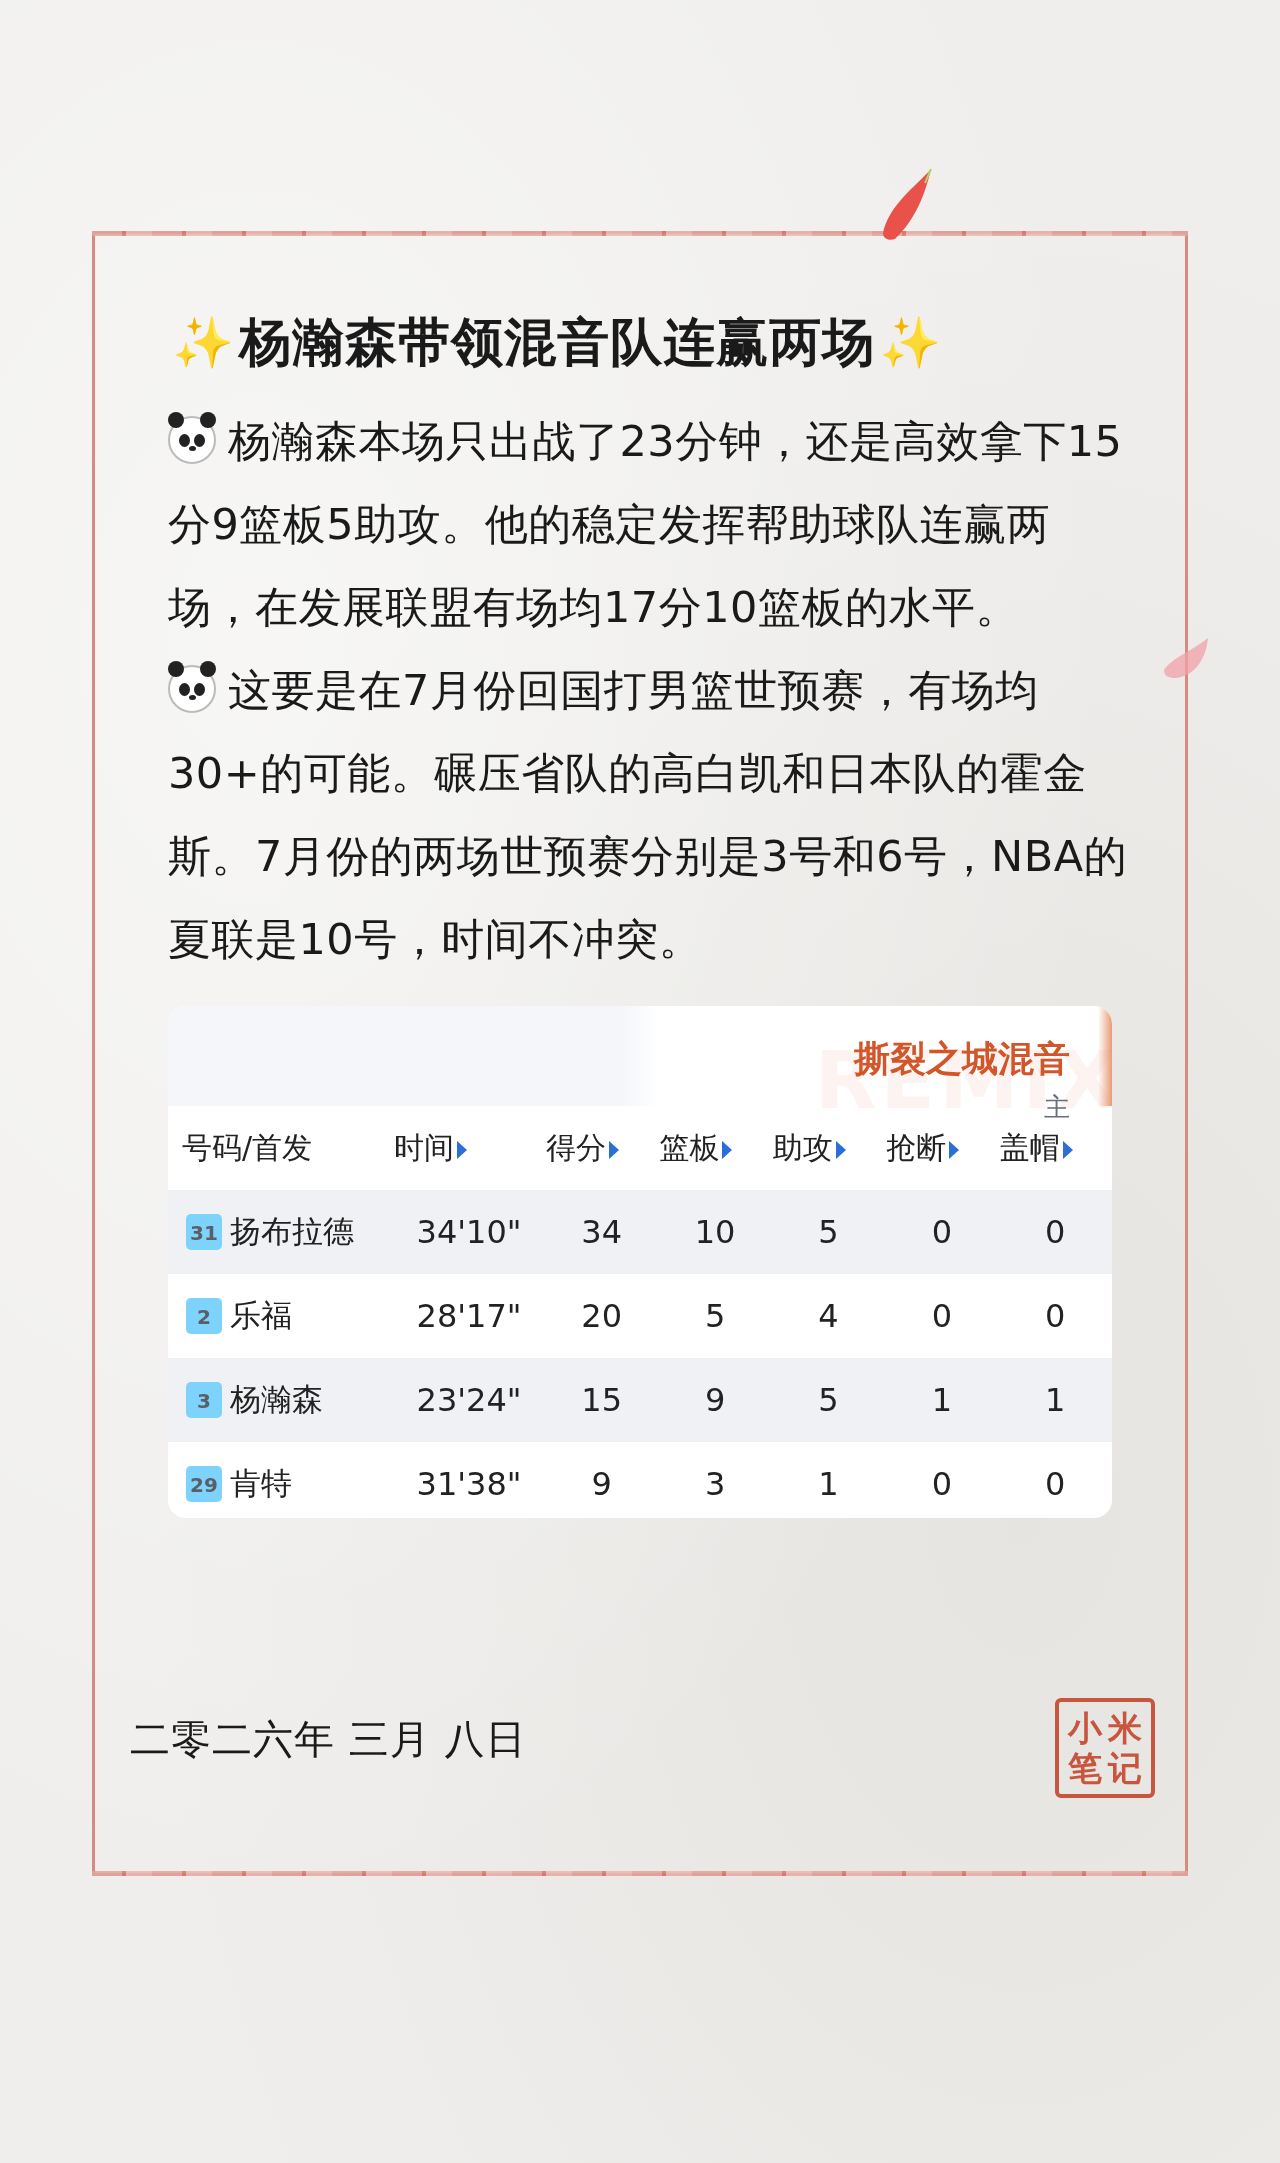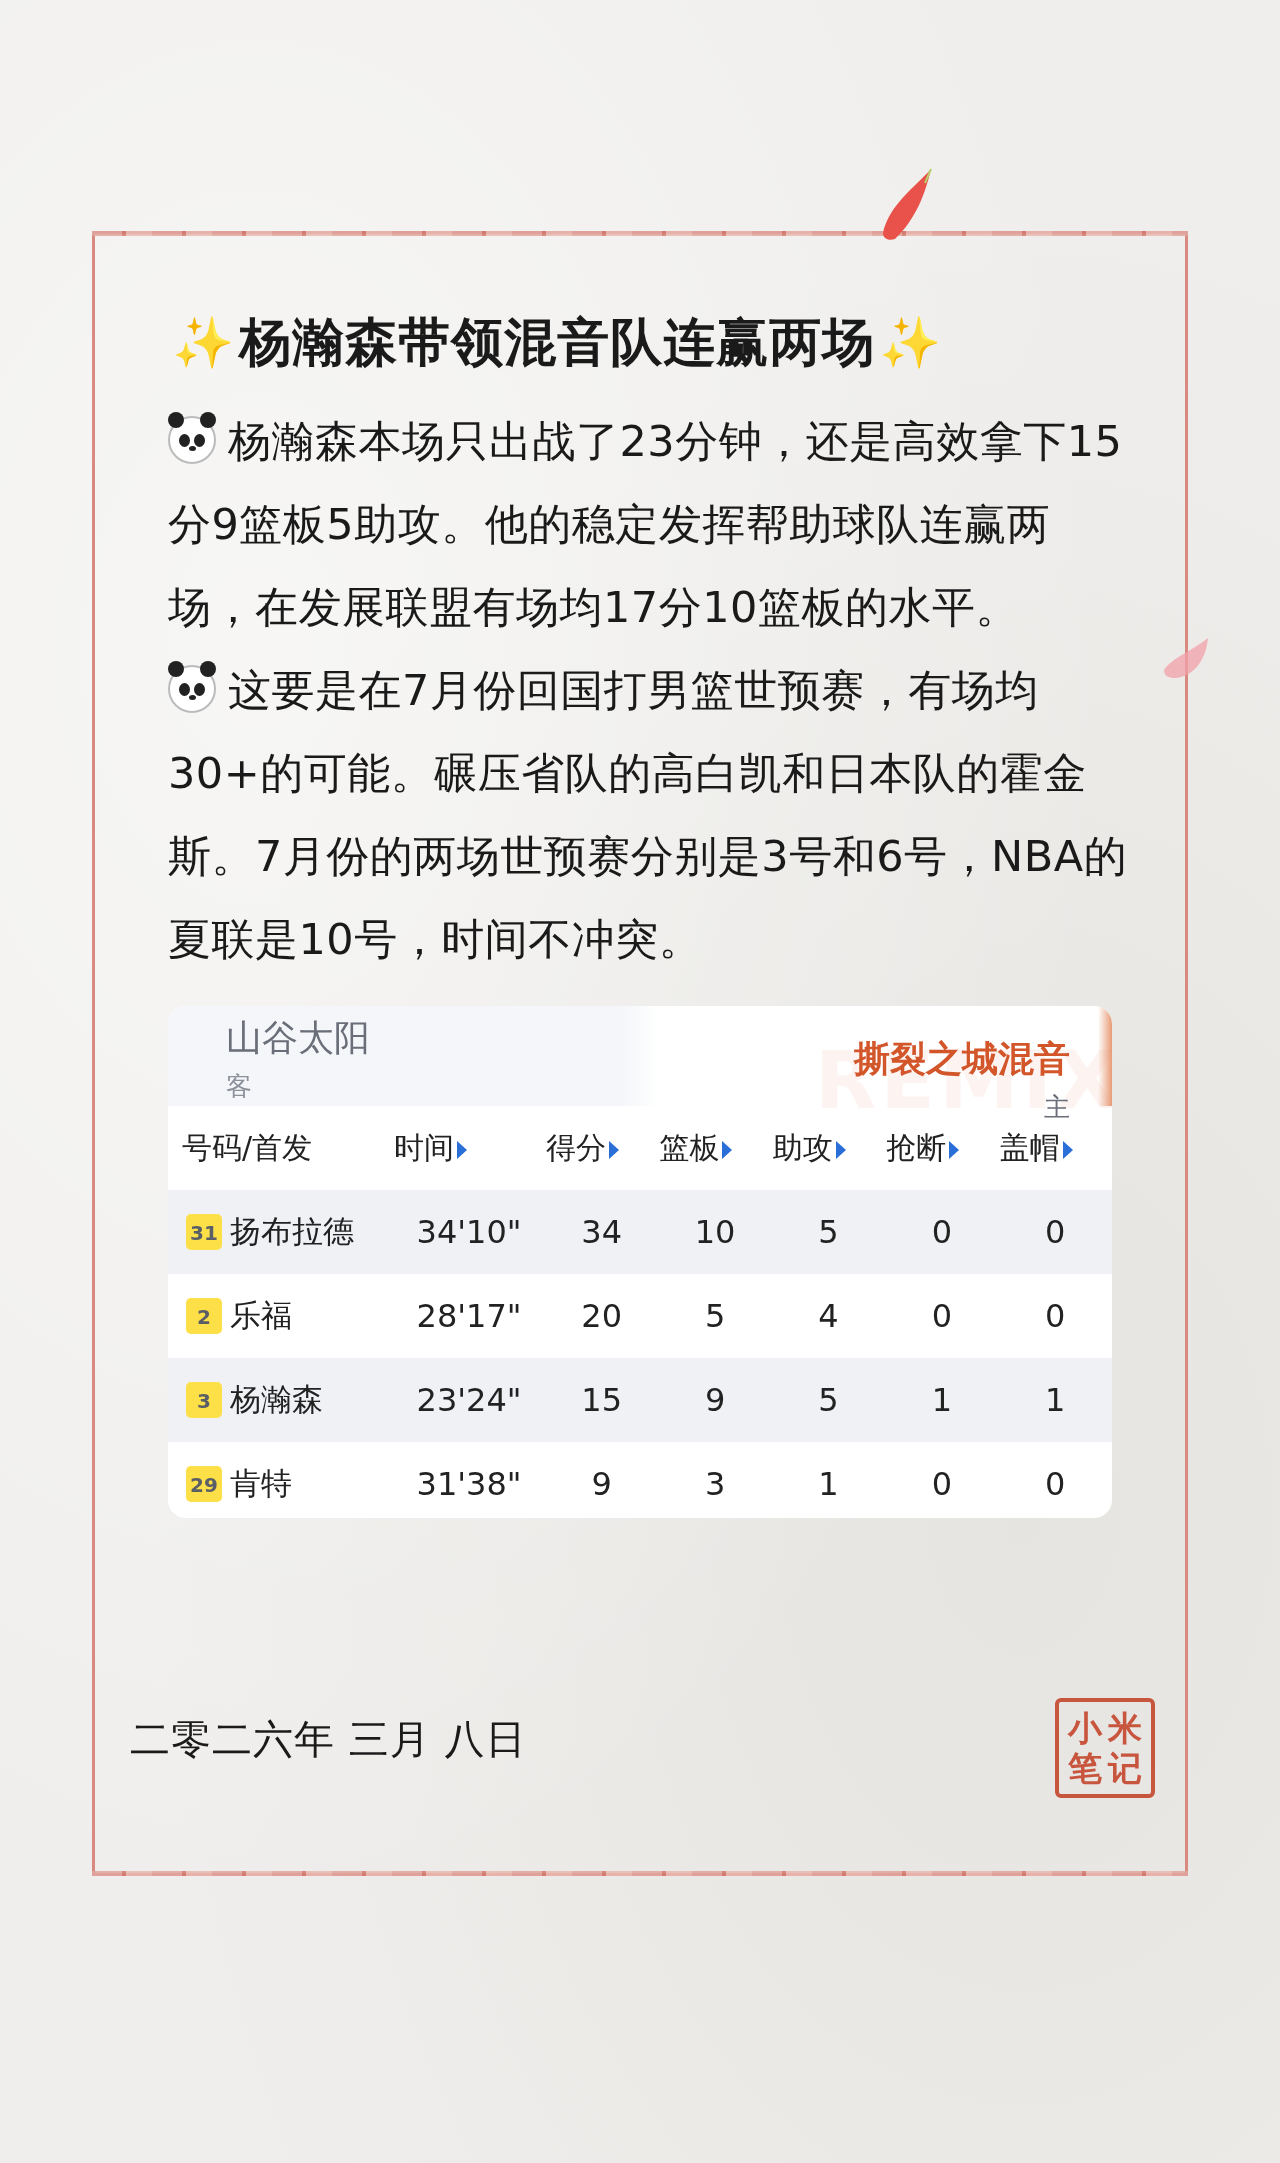--- a/index.html
+++ b/index.html
@@ -78,21 +78,21 @@
   table { border-collapse:collapse; width:100%; }
   th, td { height:82px; font-weight:normal; }
   th { font-size:30px; color:#222; text-align:left; }
   th.first { text-align:left; padding-left:14px; }
   .tri { display:inline-block; width:0; height:0; border-top:9px solid transparent;
     border-bottom:9px solid transparent; border-left:10px solid #2a6ed8; margin-left:3px; vertical-align:-1px; }
   td { font-size:32px; text-align:center; color:#222; }
   tbody tr:nth-child(odd) { background:#eff1f5; }
   td.player { text-align:left; padding-left:18px; white-space:nowrap; }
   .jersey {
-    display:inline-block; width:36px; height:36px; background:#fde047; border-radius:5px;
+    display:inline-block; width:36px; height:36px; background:#7dd3fc; border-radius:5px;
     color:#5a5e66; font-size:20px; font-weight:bold; text-align:center; line-height:38px;
     vertical-align:middle; margin-right:8px;
   }
   .pname { vertical-align:middle; font-size:31px; }
 
   .date {
     position:absolute; left:130px; top:1712px; font-size:40px; letter-spacing:1px;
   }
   .stamp {
     position:absolute; left:1055px; top:1698px; width:100px; height:100px;
@@ -128,24 +128,20 @@
   </p>
   <p>
     <span class="panda"><i class="eye l"></i><i class="eye r"></i><i class="nose"></i></span><span>这要是在7月份回国打男篮世预赛，有场均30+的可能。碾压省队的高白凯和日本队的霍金斯。7月份的两场世预赛分别是3号和6号，NBA的夏联是10号，时间不冲突。</span>
   </p>
 </div>
 
 <div class="card">
   <div class="card-head">
     <div class="watermark">REMIX</div>
     <div class="edge"></div>
-    <div class="team-away">
-      <div class="name">山谷太阳</div>
-      <div class="tag">客</div>
-    </div>
     <div class="team-home">
       <div class="name">撕裂之城混音</div>
       <div class="tag">主</div>
     </div>
   </div>
   <table>
     <thead>
       <tr>
         <th class="first" style="width:210px">号码/首发</th>
         <th style="width:150px"><span>时间</span><i class="tri"></i></th>

